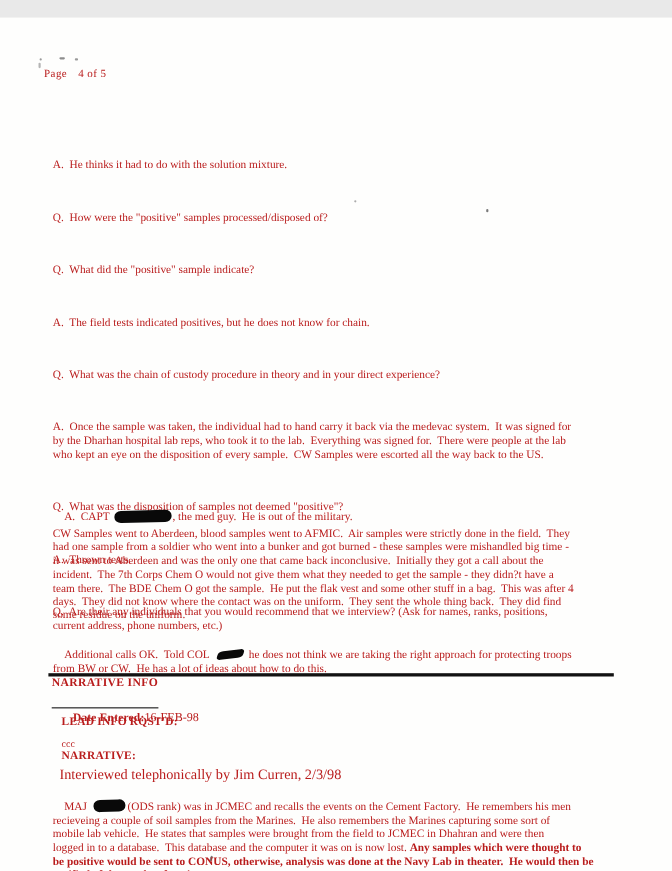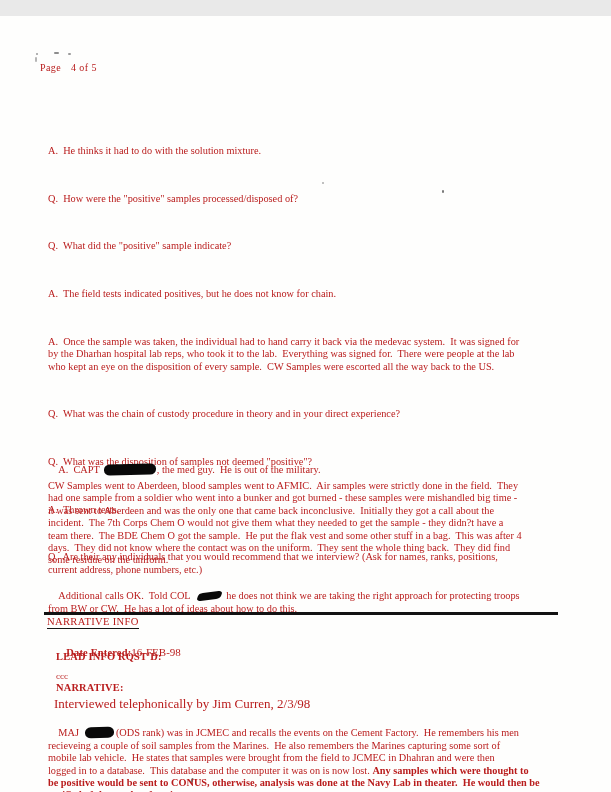--- a/index.html
+++ b/index.html
@@ -21,22 +21,22 @@
   .cw-para   { left:48px; top:464px; width:548px; }
   .addl-para { left:48px; top:562px; width:548px; }
 
   .blob { display:inline-block; background:#090909; vertical-align:-2px; }
   .blob-capt { width:52px; height:11px; border-radius:6px/5px; transform:rotate(-1.5deg); margin-left:4px; margin-right:1px; }
   .blob-col  { width:23px; height:8px;  border-radius:4px/3px; transform:skewX(-24deg) rotate(-7deg); vertical-align:-1px; margin-left:7px; margin-right:3px; }
   .blob-maj  { width:29px; height:11px; border-radius:6px/5px; transform:rotate(-2deg); margin-left:6px; margin-right:2px; }
 
   .rule { left:44px; top:596px; width:514px; height:2.6px; background:#121212; }
 
-  .ni-title { left:47px; top:600px; font-weight:normal; font-size:10.6px; letter-spacing:0.3px;
-              border-bottom:1.6px solid #151515; padding-bottom:1px; }
+  .ni-title { left:47px; top:600px; font-weight:bold; font-size:10.6px; letter-spacing:0.3px;
+              border-bottom:1.6px solid #151515; padding-bottom:16px; }
   .ni-label { font-weight:bold; font-size:10.4px; letter-spacing:0.2px; }
   .ni-date  { left:56px; top:618px; }
   .ni-lead  { left:56px; top:635px; }
   .ni-ccc   { left:56px; top:655px; font-size:9px; }
   .ni-narr  { left:56px; top:666px; }
   .ni-int   { left:54px; top:680px; font-size:13px; }
   .ni-date .val { font-weight:normal; font-size:11px; letter-spacing:0; }
 
   .maj-para { left:48px; top:699px; width:552px; }
   .bold-seg { font-weight:bold; }
@@ -59,24 +59,24 @@
 
   <div class="abs page-header">
     <span>Page</span><span class="num">4 of 5</span>
   </div>
 
   <div class="abs txt qa-block">
     <p>A.  He thinks it had to do with the solution mixture.</p>
     <p>Q.  How were the "positive" samples processed/disposed of?</p>
     <p>Q.  What did the "positive" sample indicate?</p>
     <p>A.  The field tests indicated positives, but he does not know for chain.</p>
+    <p>Q.  What was the chain of custody procedure in theory and in your direct experience?</p>
     <p>A.  Once the sample was taken, the individual had to hand carry it back via the medevac system.  It was signed for
 by the Dharhan hospital lab reps, who took it to the lab.  Everything was signed for.  There were people at the lab
 who kept an eye on the disposition of every sample.  CW Samples were escorted all the way back to the US.</p>
-    <p>Q.  What was the chain of custody procedure in theory and in your direct experience?</p>
     <p>Q.  What was the disposition of samples not deemed "positive"?</p>
     <p>A.  Thrown tests.</p>
     <p>Q.  Are their any individuals that you would recommend that we interview? (Ask for names, ranks, positions,
 current address, phone numbers, etc.)</p>
   </div>
 
   <div class="abs txt capt-line">
     <span>A.  CAPT</span><span class="blob blob-capt"></span><span>, the med guy.  He is out of the military.</span>
   </div>
 

